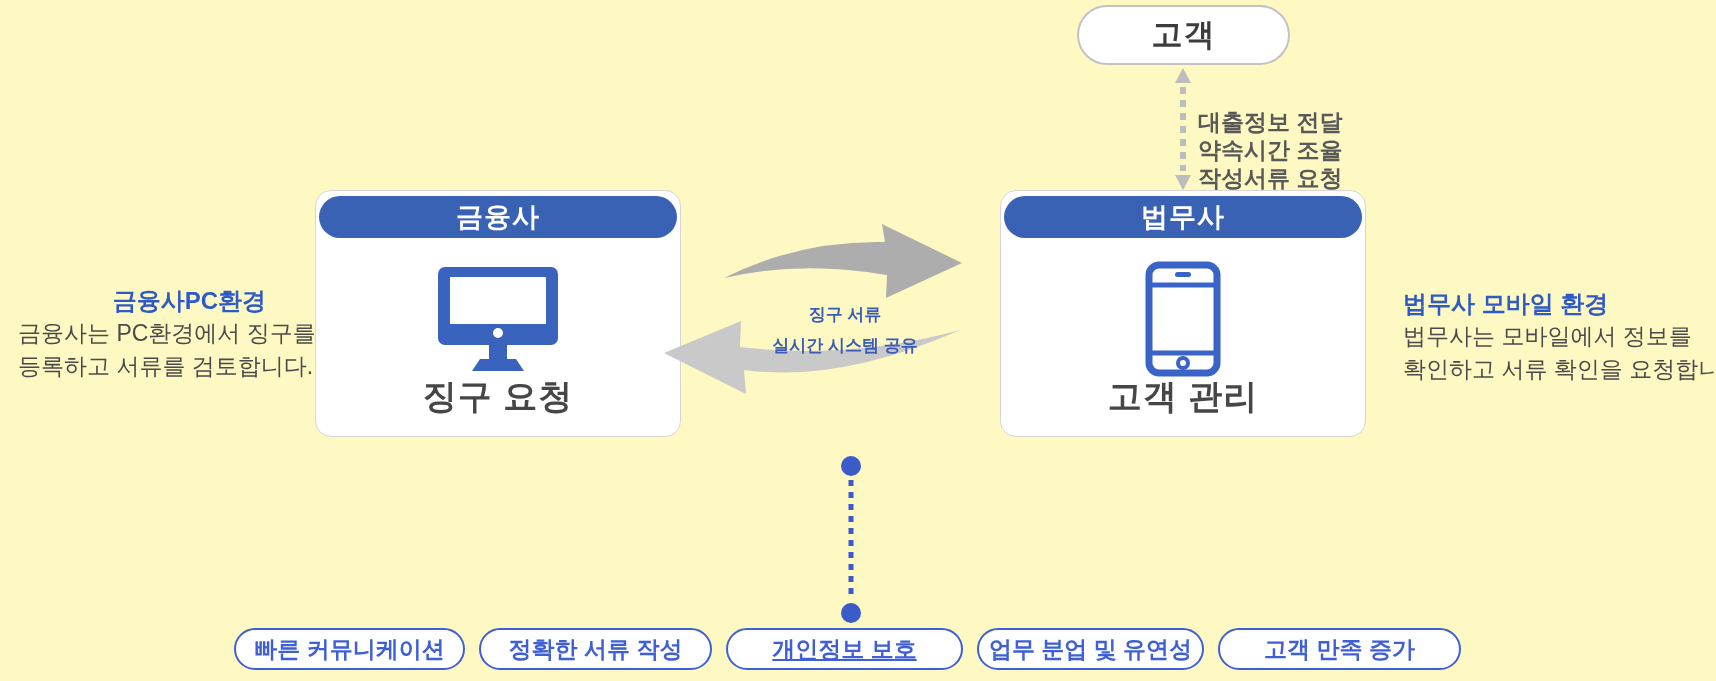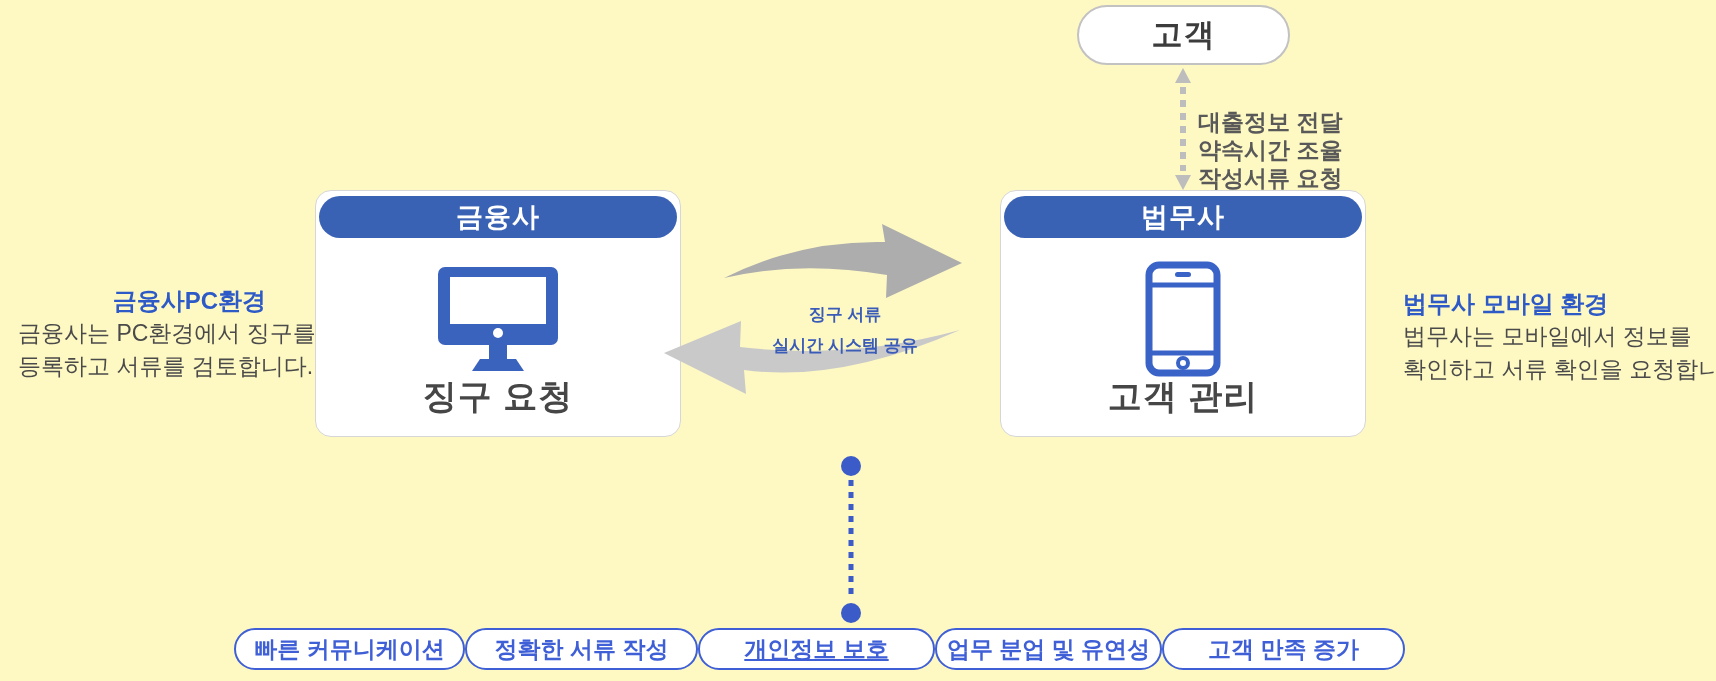--- a/index.html
+++ b/index.html
@@ -89,21 +89,21 @@
     font-size: 17px; font-weight: bold; color: #3A5CB8;
     line-height: 31px;
   }
 
   
   .connector { position: absolute; left: 840px; top: 455px; }
 
   
   .benefits {
     position: absolute; left: 234px; top: 628px;
-    display: flex; 
+    display: flex; gap: 14px;
   }
   .benefit-pill {
     height: 42px;
     border: 2.5px solid #3F5FD7;
     border-radius: 21px;
     background: #ffffff;
     display: flex; align-items: center; justify-content: center;
     font-size: 23px; font-weight: bold; color: #3F5FD7;
     white-space: nowrap;
   }

